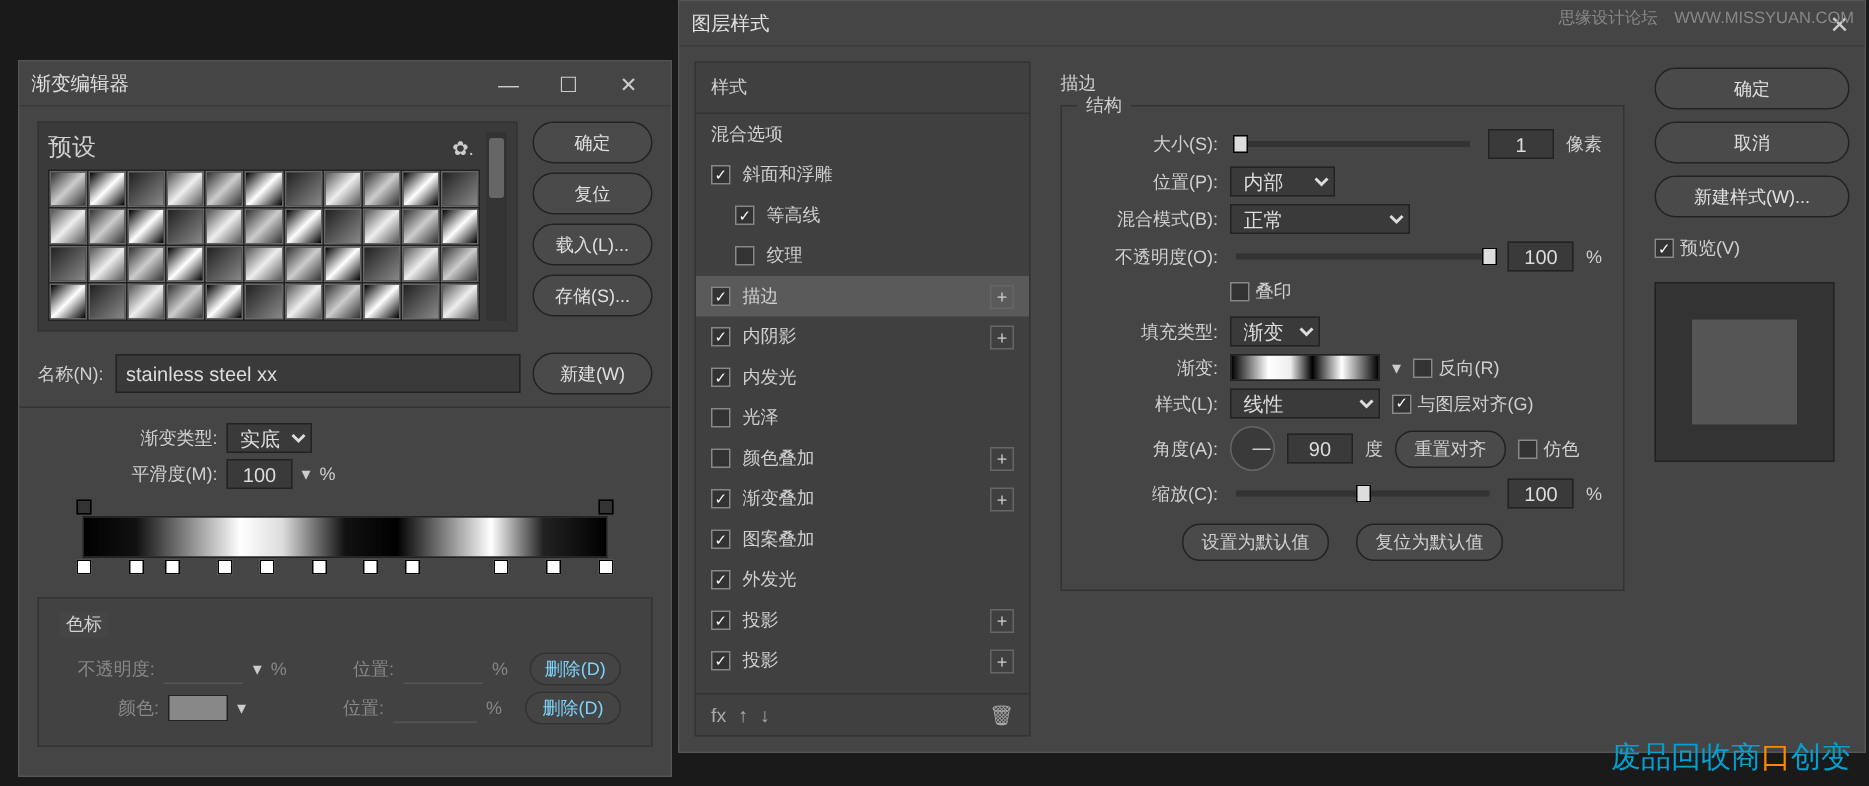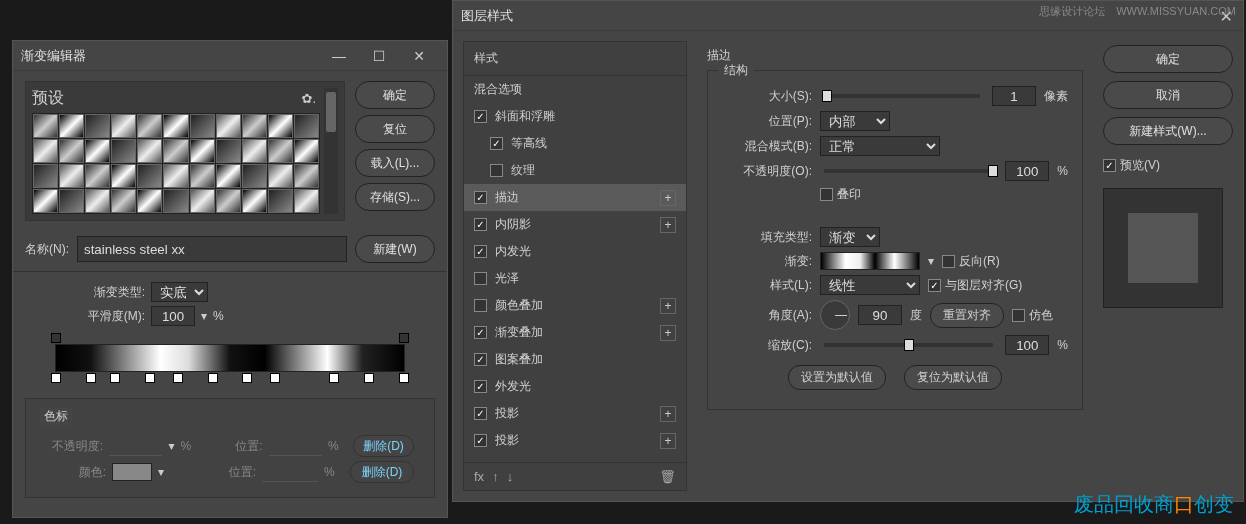--- a/index.html
+++ b/index.html
@@ -204,21 +204,21 @@
           <input class="num-field" value="100" style="">
           <span>%</span>
         </div>
         <div class="frow">
           <span class="flbl"></span>
           <div class="inline-cb">
               <div class="cb"></div>
               <span>叠印</span>
             </div>
         </div>
-        <div class="frow" style="margin-top:24px">
+        <div class="frow" style="margin-top:8px">
           <span class="flbl">填充类型:</span>
           <select class="sel" style="width:60px"><option>渐变</option></select>
         </div>
         <div class="frow">
           <span class="flbl">渐变:</span>
           <div class="grad-preview"></div>
           <span class="chev">▾</span>
           <div class="inline-cb">
               <div class="cb"></div>
               <span>反向(R)</span>

